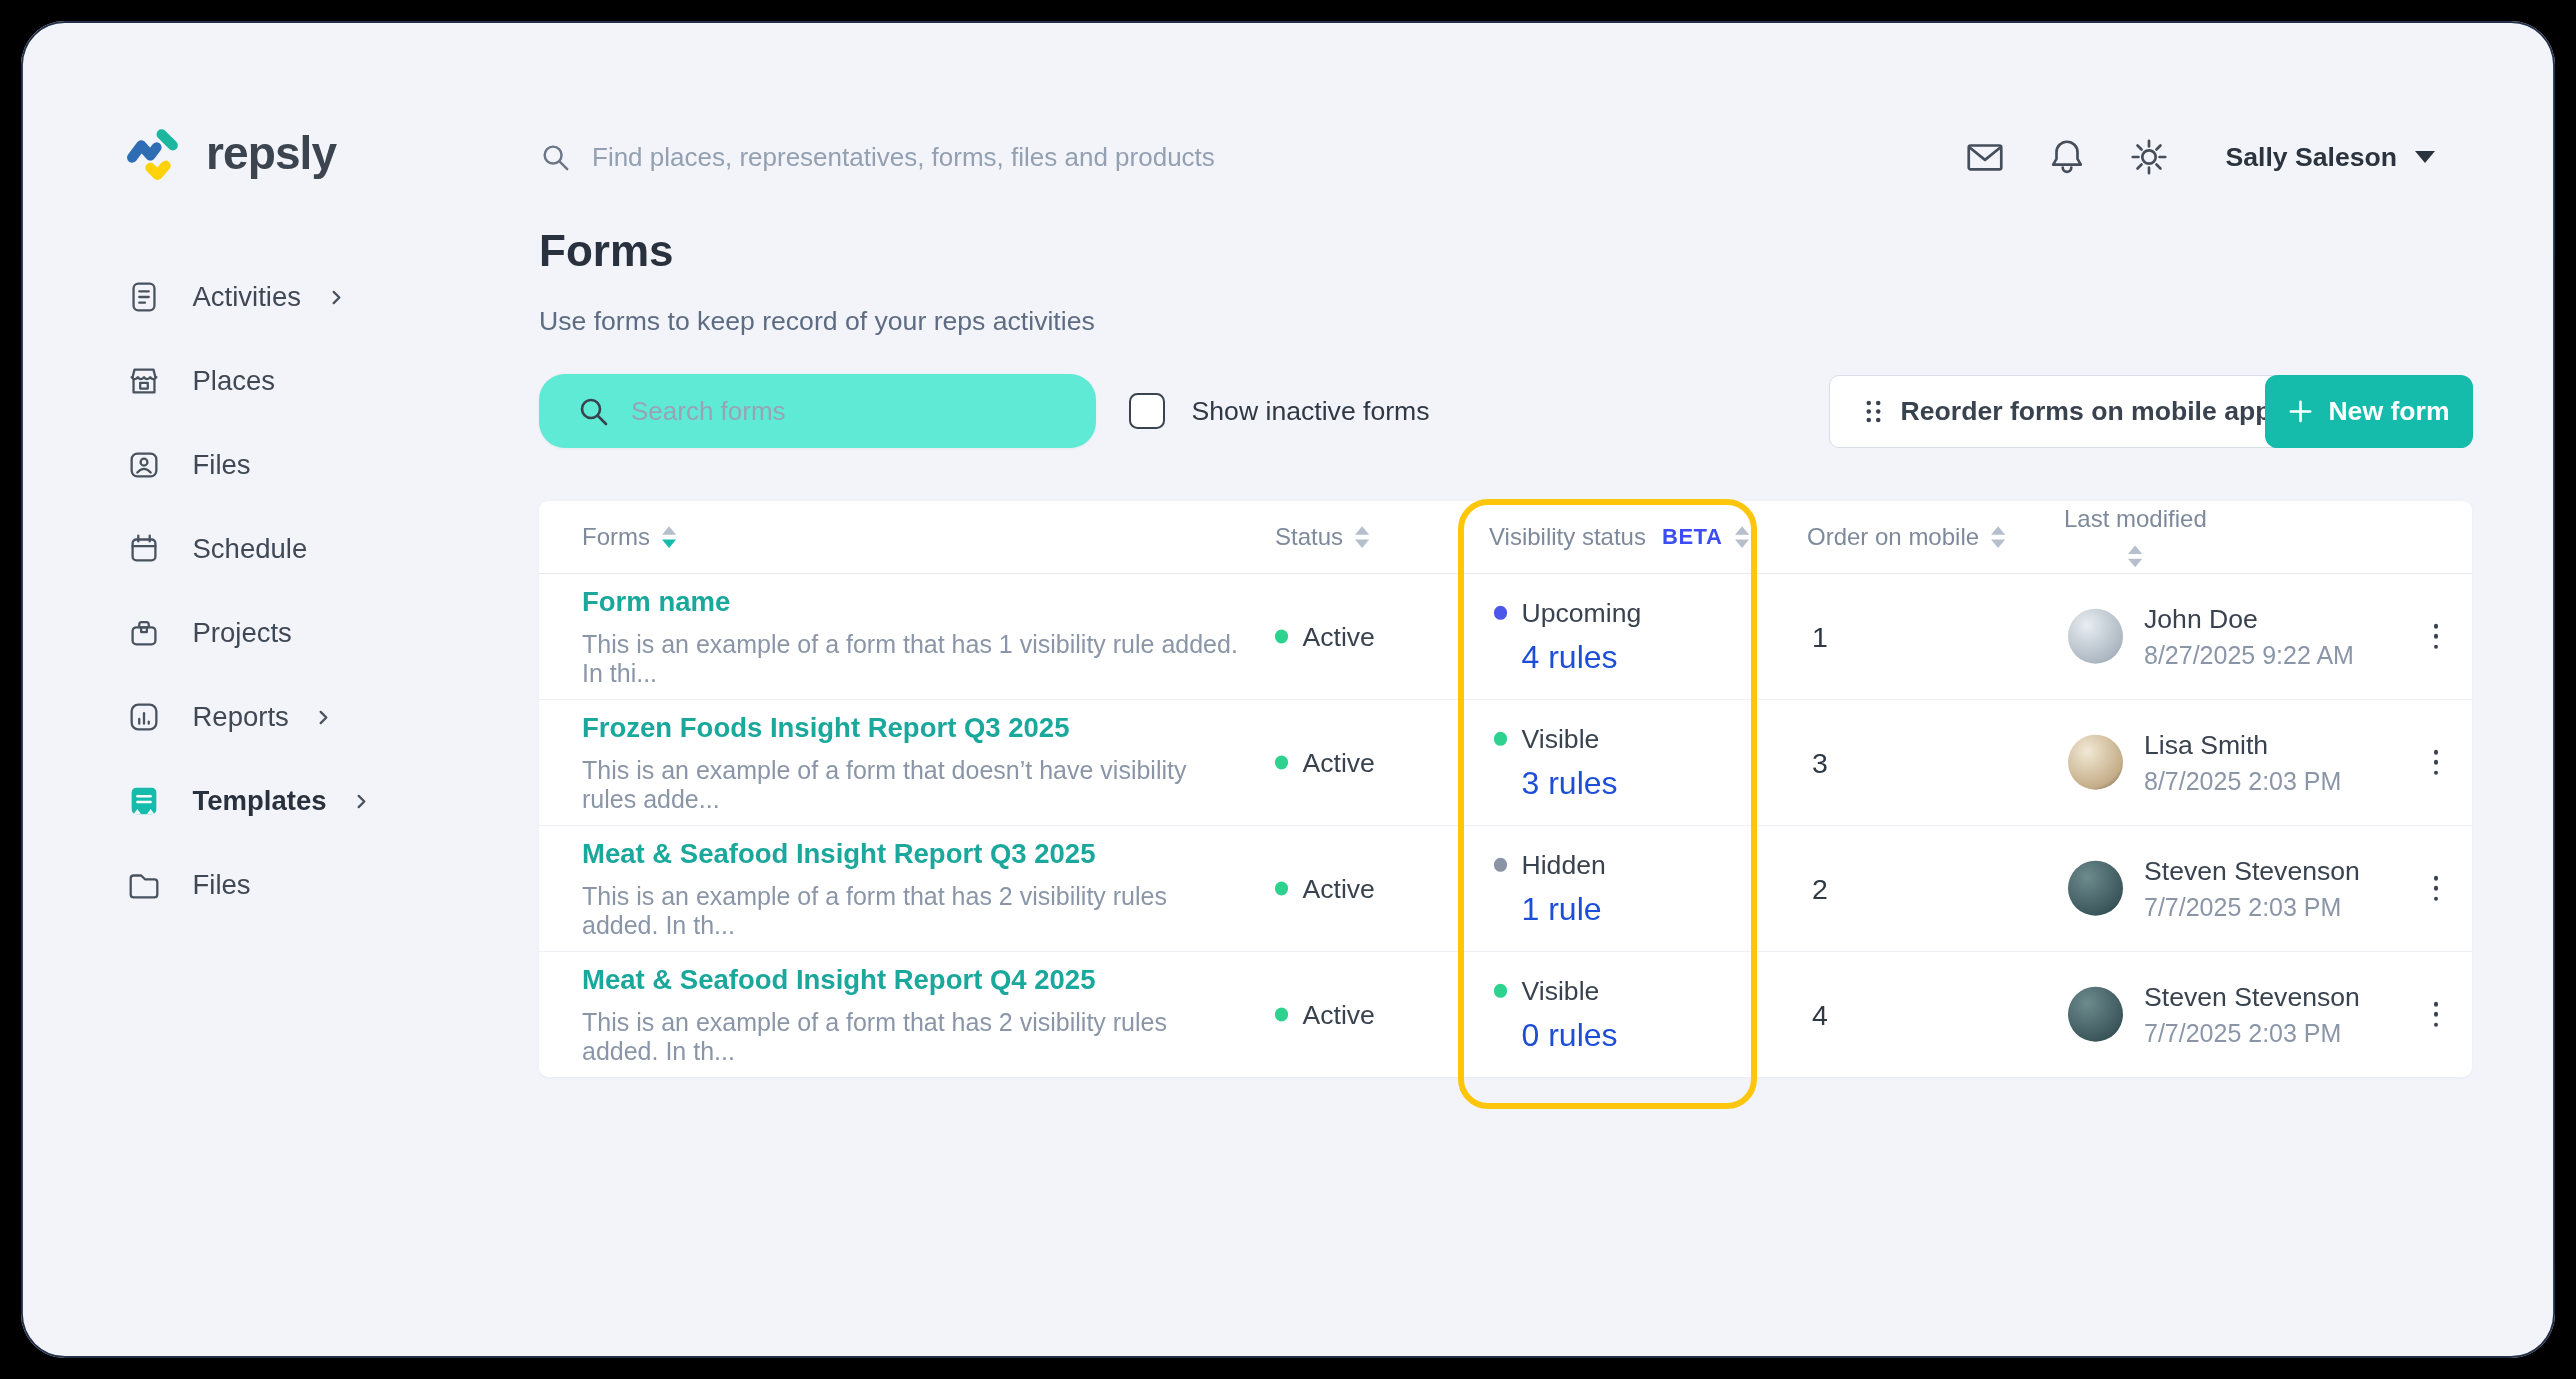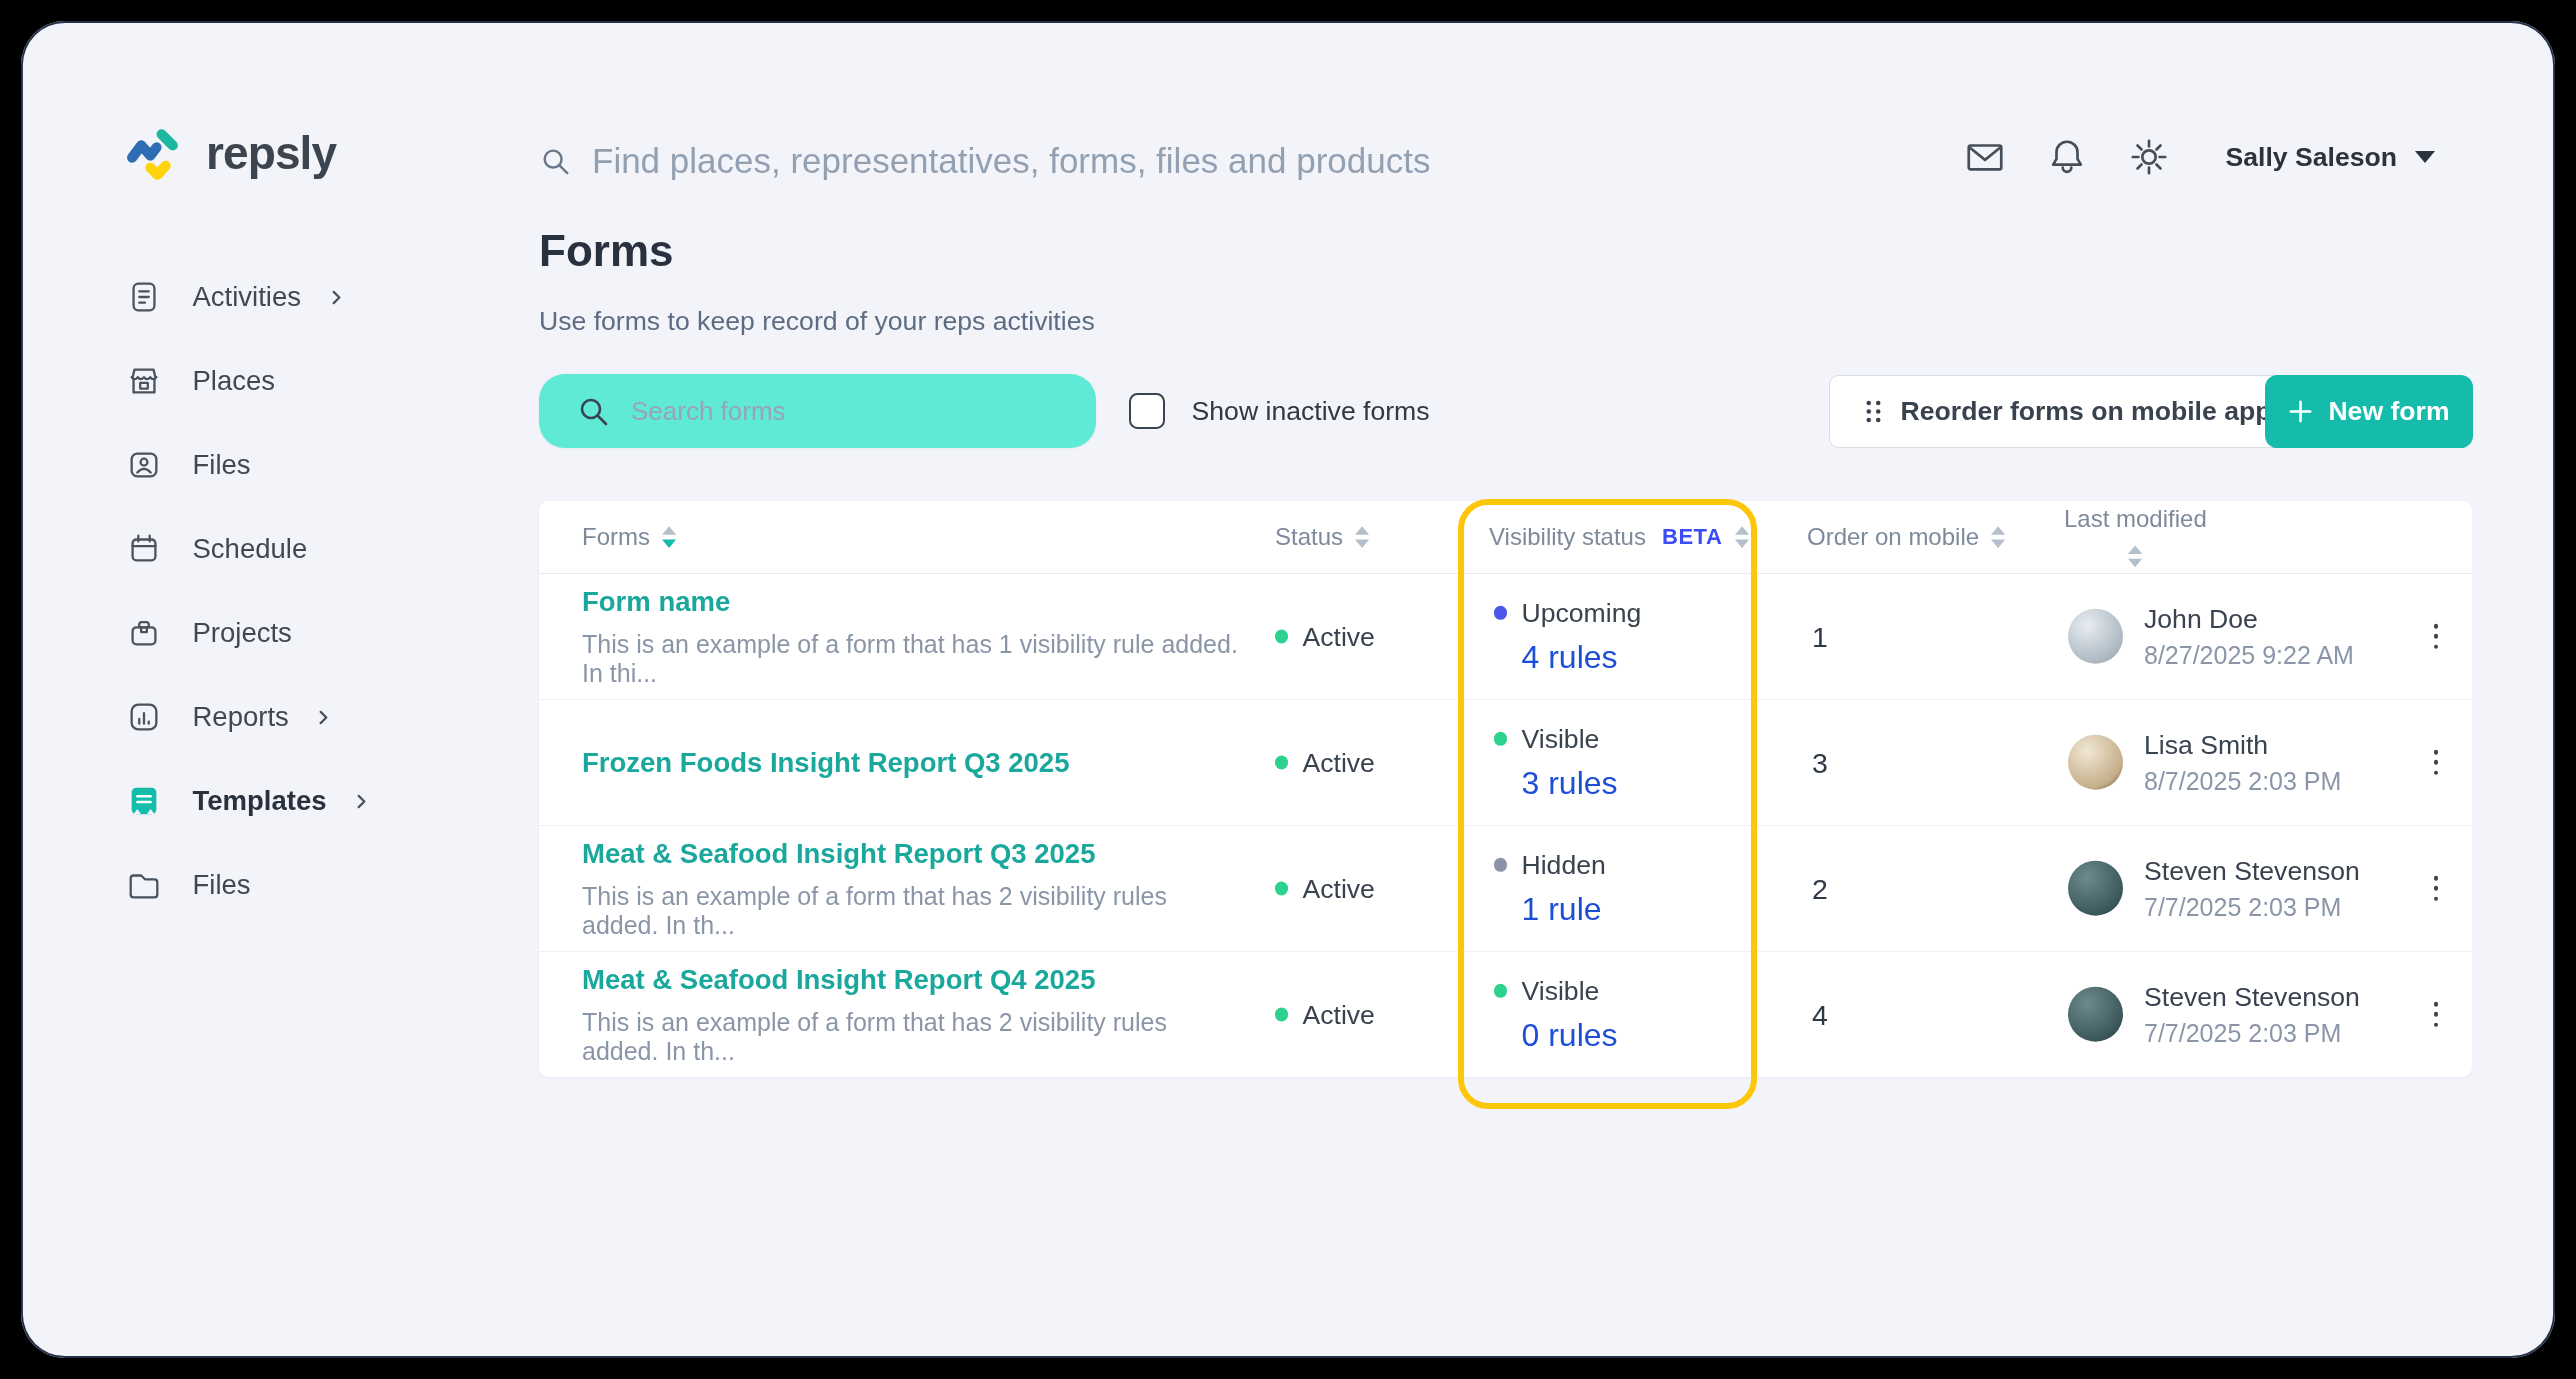--- a/index.html
+++ b/index.html
@@ -8,21 +8,21 @@
   .app{position:absolute;left:21px;top:21px;width:2534px;height:1337px;
        background:#f2f4f9;border-radius:44px;overflow:hidden;
        box-shadow:0 0 0 1.9px #233049 inset;}
 
   
   .logo{position:absolute;left:103px;top:99px;display:flex;align-items:center;gap:17px;}
   .logo-text{font-size:46px;font-weight:bold;color:#3c4450;letter-spacing:-0.9px;}
 
   
   .global-search{position:absolute;left:518px;top:120px;display:flex;align-items:center;gap:21px;cursor:text;}
-  .global-search span{font-size:35px;color:#93a0b2;}
+  .global-search span{font-size:26px;color:#93a0b2;}
   .topbar-right{position:absolute;top:114px;right:120px;display:flex;align-items:center;gap:38px;}
   .tb-icon{width:44px;height:44px;display:flex;align-items:center;justify-content:center;cursor:pointer;}
   .user-menu{display:flex;align-items:center;gap:18px;margin-left:17px;cursor:pointer;}
   .user-name{font-size:26.6px;font-weight:bold;color:#2b333f;}
   .caret-down{width:0;height:0;border-left:10.4px solid transparent;border-right:10.4px solid transparent;
               border-top:12.3px solid #2b333f;}
 
   
   .sidebar{position:absolute;left:103px;top:234px;width:399px;}
   .side-item{height:84px;display:flex;align-items:center;cursor:pointer;}
@@ -368,20 +368,21 @@
       <div class="c-kebab">
           <i></i>
           <i></i>
           <i></i>
         </div>
     </div>
 
     <div class="t-row">
       <div class="c-name">
         <div class="form-link">Frozen Foods Insight Report Q3 2025</div>
+        <div class="form-desc">This is an example of a form that doesn’t have visibility rules adde...</div>
       </div>
       <div class="c-status">
         <span class="dot dot-active"></span>
         <span class="cell-text">Active</span>
       </div>
       <div class="c-vis">
         <div class="vis-line">
           <span class="dot dot-visible"></span>
           <span class="cell-text">Visible</span>
         </div>

